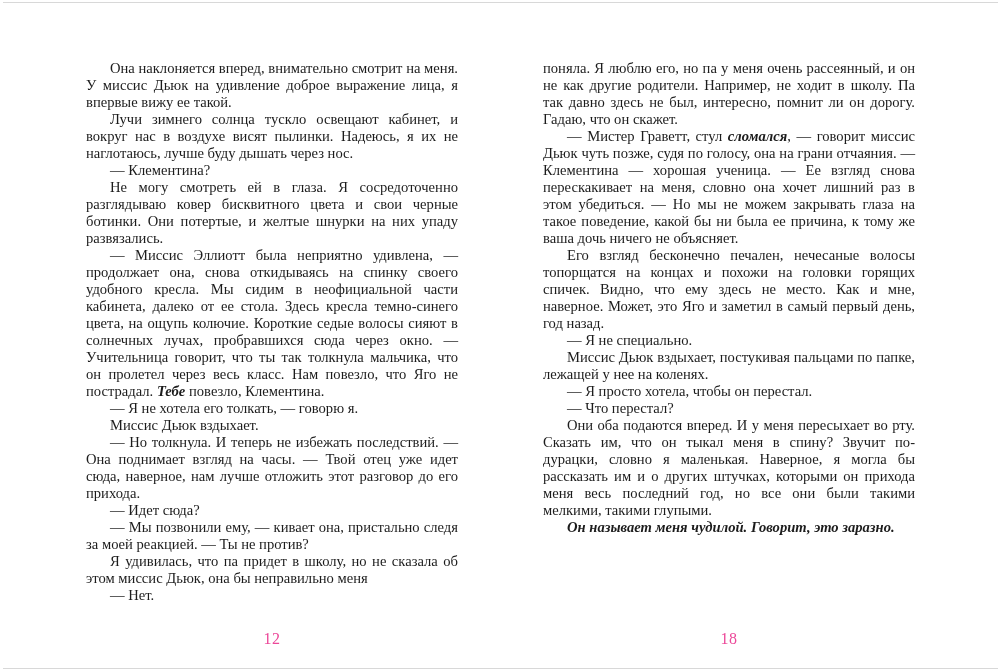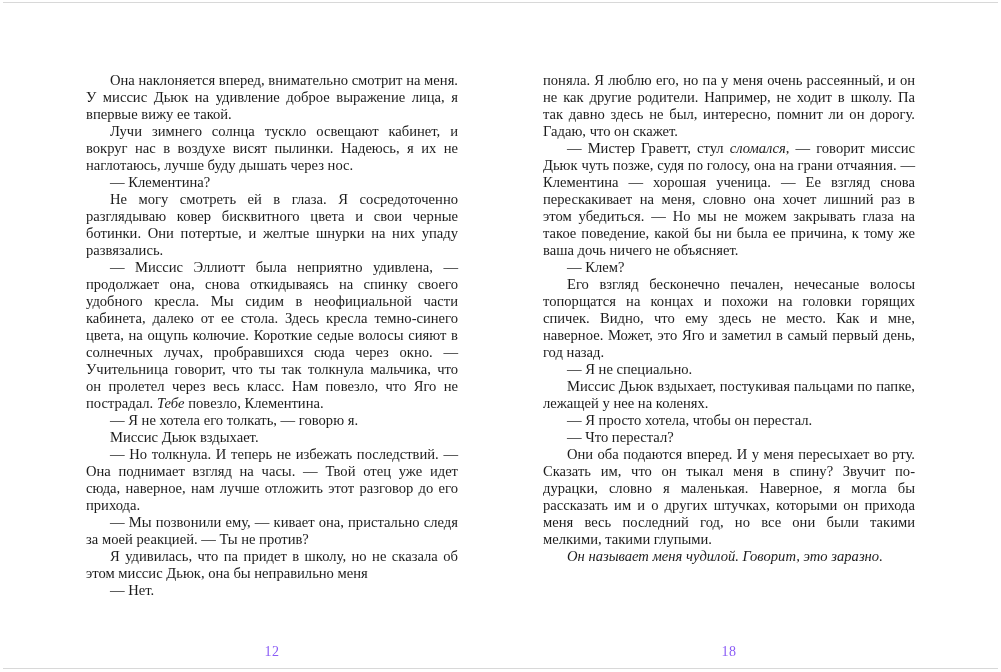--- a/index.html
+++ b/index.html
@@ -36,45 +36,44 @@
     left: 86px;
     right: 86px;
     display: flex;
     justify-content: space-between;
   }
 
   .page {
     position: relative;
     width: 372px;
     height: 588px;
-    margin-top: 12px;
   }
 
   .page-body {
     font-size: 14.6px;
     line-height: 17px;
     text-align: justify;
     hyphens: auto;
     -webkit-hyphens: auto;
   }
 
   .para { text-indent: 24px; }
   .para.no-indent { text-indent: 0; }
 
-  .italic { font-style: italic; }
+  .italic { font-style: italic; font-weight: bold; }
 
   .page-number {
     position: absolute;
     bottom: 0;
     left: 0;
     width: 100%;
     text-align: center;
-    font-size: 14px;
+    font-size: 16px;
     letter-spacing: 0.5px;
-    color: #8b5cf6;
+    color: #ec4899;
   }
 </style>
 </head>
 <body>
 
 <div class="sheet">
 
   <div class="edge-line top"></div>
   <div class="edge-line bottom"></div>
 
@@ -83,32 +82,32 @@
     <div class="page">
       <div class="page-body">
           <p class="para"><span>Она наклоняется вперед, внимательно смотрит на меня. У миссис Дьюк на удивление доброе выражение лица, я впервые вижу ее такой.</span></p>
           <p class="para"><span>Лучи зимнего солнца тускло освещают кабинет, и вокруг нас в воздухе висят пылинки. Надеюсь, я их не наглотаюсь, лучше буду дышать через нос.</span></p>
           <p class="para"><span>— Клементина?</span></p>
           <p class="para"><span>Не могу смотреть ей в глаза. Я сосредоточенно разглядываю ковер бисквитного цвета и свои черные ботинки. Они потертые, и желтые шнурки на них упаду развязались.</span></p>
           <p class="para"><span>— Миссис Эллиотт была неприятно удивлена, — продолжает она, снова откидываясь на спинку своего удобного кресла. Мы сидим в неофициальной части кабинета, далеко от ее стола. Здесь кресла темно-синего цвета, на ощупь колючие. Короткие седые волосы сияют в солнечных лучах, пробравшихся сюда через окно. — Учительница говорит, что ты так толкнула мальчика, что он пролетел через весь класс. Нам повезло, что Яго не пострадал. </span><span class="italic">Тебе</span><span> повезло, Клементина.</span></p>
           <p class="para"><span>— Я не хотела его толкать, — говорю я.</span></p>
           <p class="para"><span>Миссис Дьюк вздыхает.</span></p>
           <p class="para"><span>— Но толкнула. И теперь не избежать последствий. — Она поднимает взгляд на часы. — Твой отец уже идет сюда, наверное, нам лучше отложить этот разговор до его прихода.</span></p>
+          <p class="para"><span>— Идет сюда?</span></p>
           <p class="para"><span>— Мы позвонили ему, — кивает она, пристально следя за моей реакцией. — Ты не против?</span></p>
           <p class="para"><span>Я удивилась, что па придет в школу, но не сказала об этом миссис Дьюк, она бы неправильно меня</span></p>
           <p class="para"><span>— Нет.</span></p>
         </div>
       <div class="page-number">12</div>
     </div>
 
     <div class="page">
       <div class="page-body">
           <p class="para no-indent"><span>поняла. Я люблю его, но па у меня очень рассеянный, и он не как другие родители. Например, не ходит в школу. Па так давно здесь не был, интересно, помнит ли он дорогу. Гадаю, что он скажет.</span></p>
           <p class="para"><span>— Мистер Граветт, стул </span><span class="italic">сломался</span><span>, — говорит миссис Дьюк чуть позже, судя по голосу, она на грани отчаяния. — Клементина — хорошая ученица. — Ее взгляд снова перескакивает на меня, словно она хочет лишний раз в этом убедиться. — Но мы не можем закрывать глаза на такое поведение, какой бы ни была ее причина, к тому же ваша дочь ничего не объясняет.</span></p>
-          <p class="para"><span>— Клем?</span></p>
           <p class="para"><span>Его взгляд бесконечно печален, нечесаные волосы топорщатся на концах и похожи на головки горящих спичек. Видно, что ему здесь не место. Как и мне, наверное. Может, это Яго и заметил в самый первый день, год назад.</span></p>
           <p class="para"><span>— Я не специально.</span></p>
           <p class="para"><span>Миссис Дьюк вздыхает, постукивая пальцами по папке, лежащей у нее на коленях.</span></p>
           <p class="para"><span>— Я просто хотела, чтобы он перестал.</span></p>
           <p class="para"><span>— Что перестал?</span></p>
           <p class="para"><span>Они оба подаются вперед. И у меня пересыхает во рту. Сказать им, что он тыкал меня в спину? Звучит по-дурацки, словно я маленькая. Наверное, я могла бы рассказать им и о других штучках, которыми он прихода меня весь последний год, но все они были такими мелкими, такими глупыми.</span></p>
           <p class="para"><span class="italic">Он называет меня чудилой. Говорит, это заразно.</span></p>
         </div>
       <div class="page-number">18</div>
     </div>

